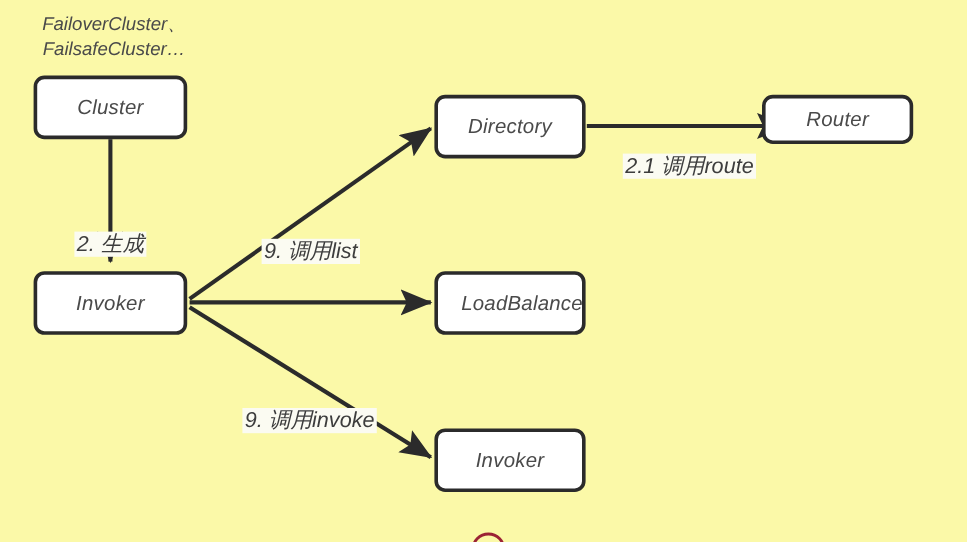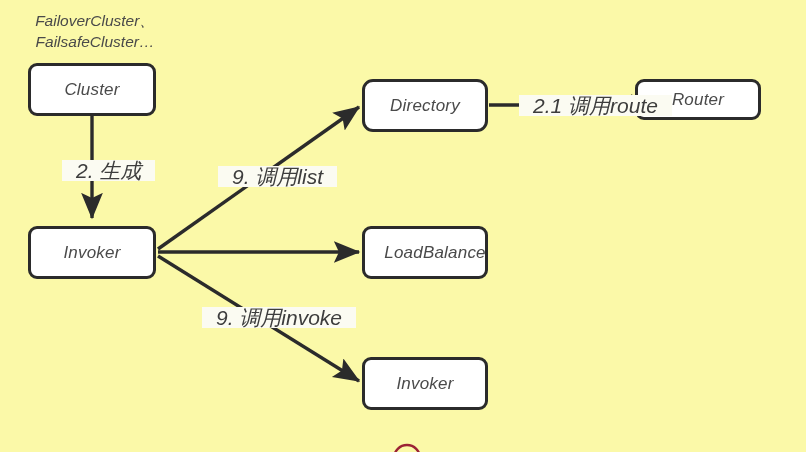--- a/index.html
+++ b/index.html
@@ -36,25 +36,26 @@
     color: #4a4a4a;
     font-size: 17px;
     font-weight: 400;
     letter-spacing: 0.2px;
     z-index: 3;
   }
   .edge-label {
     position: absolute;
     background: #fbfbf2;
     color: #3d3d3d;
-    font-size: 21px;
+    font-size: 18px;
     line-height: 19px;
-    padding: 1px 14px;
+    padding: 1px 2px;
     white-space: nowrap;
     z-index: 4;
+    margin-top: 33px;
   }
   .annotation {
     position: absolute;
     color: #4a4a4a;
     font-size: 15.5px;
     line-height: 21px;
     text-align: center;
     white-space: pre;
     z-index: 2;
   }
@@ -100,21 +101,21 @@
 FailsafeCluster…</div>
 
   <div class="node" style="left:28px; top:63px; width:128px; height:53px;">
     <span>Cluster</span>
   </div>
 
   <div class="node" style="left:28px; top:226px; width:128px; height:53px;">
     <span>Invoker</span>
   </div>
 
-  <div class="node" style="left:362px; top:79px; width:126px; height:53px;border-radius:11px;">
+  <div class="node" style="left:362px; top:79px; width:126px; height:53px;">
     <span>Directory</span>
   </div>
 
   <div class="node" style="left:635px; top:79px; width:126px; height:41px;">
     <span>Router</span>
   </div>
 
   <div class="node" style="left:362px; top:226px; width:126px; height:53px;padding-left:20px;">
     <span>LoadBalance</span>
   </div>

